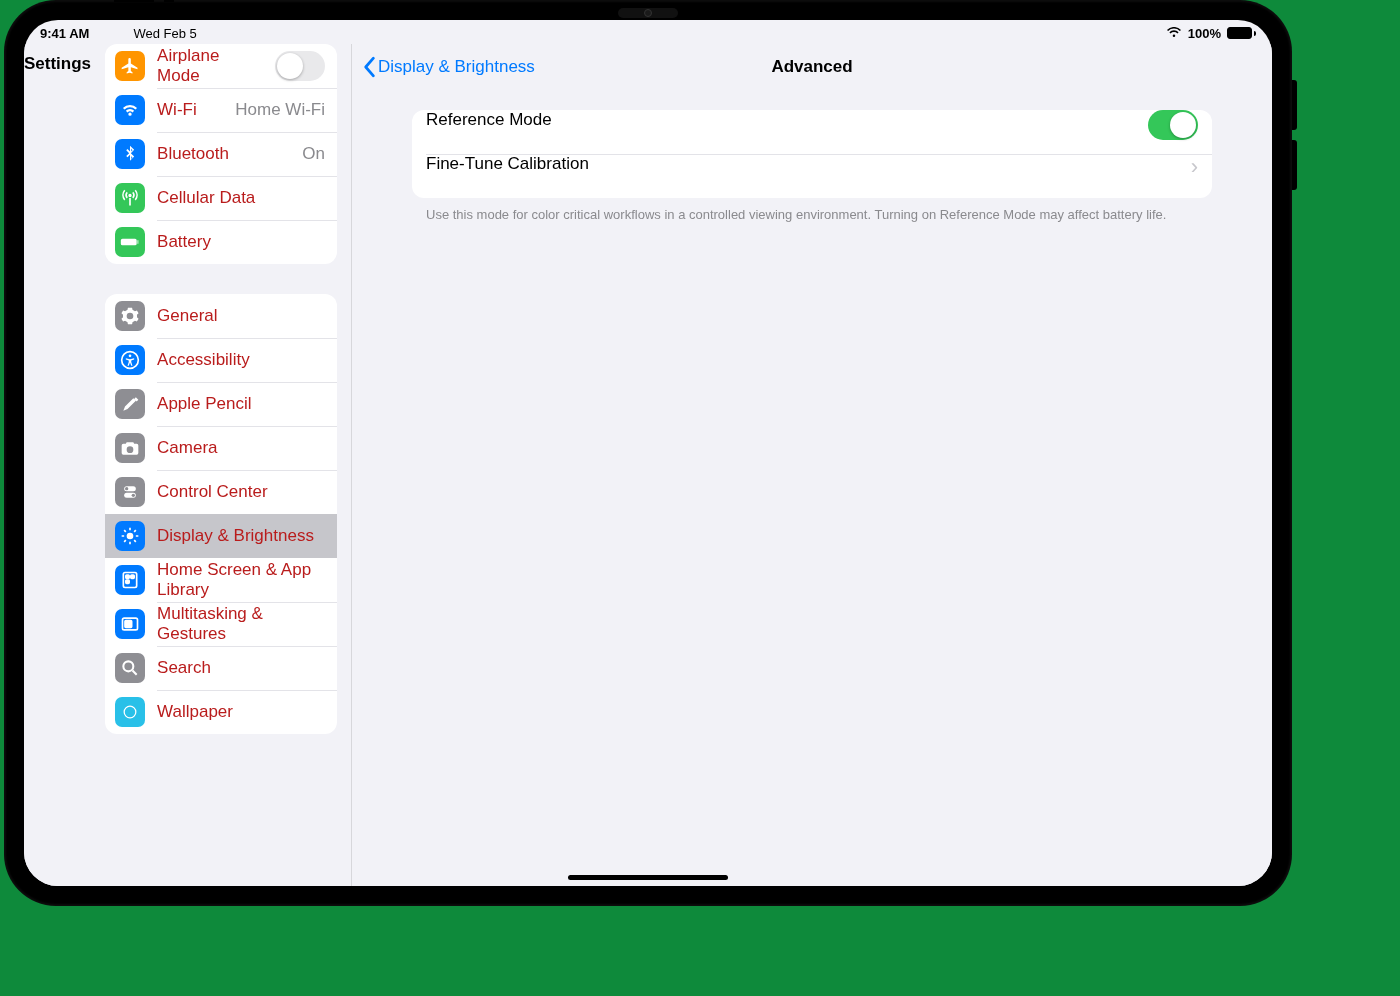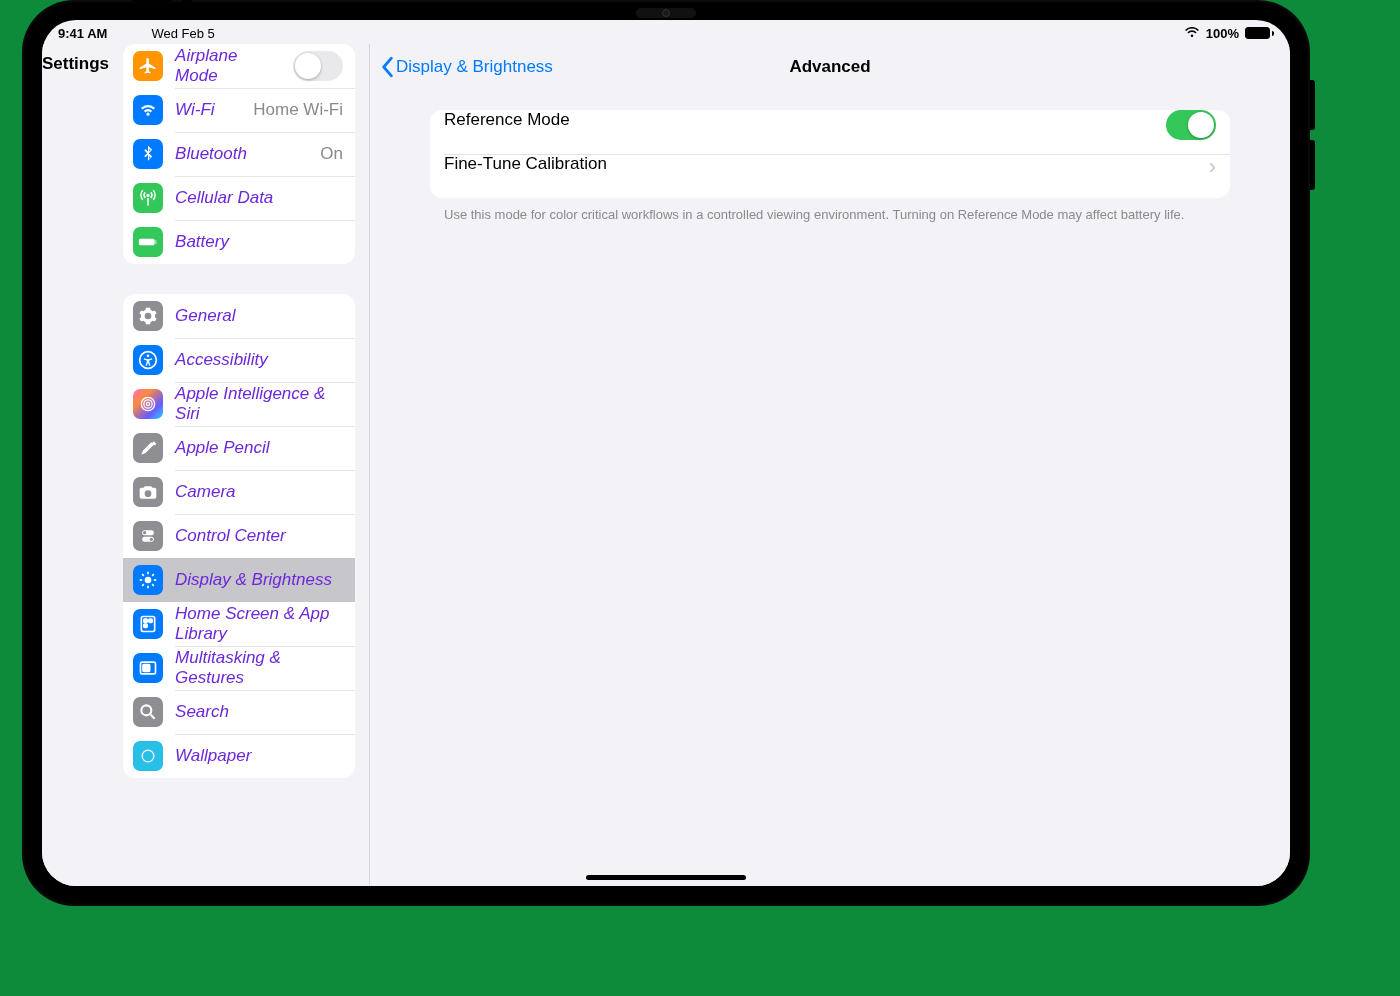--- a/index.html
+++ b/index.html
@@ -1,21 +1,21 @@
 <!DOCTYPE html>
 <html><head>
 <meta charset="utf-8">
 <style>
   * { box-sizing: border-box; margin: 0; padding: 0; }
   html, body { width: 1400px; height: 996px; background: #0e8a3b; font-family: -apple-system, "SF Pro Text", "Helvetica Neue", Arial, sans-serif; -webkit-font-smoothing: antialiased; }
   
   
   .device {
     position: absolute;
-    left: 22px; top: 0;
+    left: 4px; top: 0;
     width: 1288px; height: 906px;
     background: #000;
     border-radius: 52px;
     padding: 20px;
     box-shadow: inset 0 0 2px 2px rgba(255,255,255,0.05);
   }
   .feet-left { position:absolute; left:110px; top:-6px; width:40px; height:8px; background:#000; border-radius:3px 3px 0 0;}
   .feet-left2 { position:absolute; left:160px; top:-6px; width:10px; height:8px; background:#000; border-radius:3px 3px 0 0;}
   .camera { position:absolute; top:8px; left:50%; transform:translateX(-50%); width:60px; height:10px; border-radius:6px; background:#111;}
   .camera::after{content:""; position:absolute; left:50%; top:50%; width:6px; height:6px; background:#1a1a1a; border:1px solid #333; border-radius:50%; transform:translate(-50%,-50%);}
@@ -102,21 +102,21 @@
   .row.selected + .row::before,
   .row.selected::before { background: transparent; }
   .icon {
     width: 30px; height: 30px;
     border-radius: 7px;
     display:flex; align-items:center; justify-content:center;
     flex-shrink: 0;
     color:#fff;
   }
   .icon svg { width: 20px; height: 20px; }
-  .row-label { flex:1; font-size: 17px; color:#6d28d9;font-style:italic; }
+  .row-label { flex:1; font-size: 17px; color:#b91c1c; }
   .row-value { font-size: 17px; color:#8a8a8e; }
   .small-switch {
     width: 50px; height: 30px; border-radius: 15px;
     background:#e9e9eb; position:relative;
   }
   .small-switch .knob {
     position:absolute; left:2px; top:2px;
     width:26px; height:26px; border-radius:50%;
     background:#fff; box-shadow:0 1px 3px rgba(0,0,0,0.3);
   }
@@ -285,30 +285,20 @@
               <div class="icon ic-blue">
                 <svg viewBox="0 0 24 24" fill="#fff">
                     <circle cx="12" cy="12" r="10" fill="none" stroke="#fff" stroke-width="2"></circle>
                     <circle cx="12" cy="7" r="1.6"></circle>
                     <path d="M7 10l5 1 5-1v1.5l-3.5 1v2L15 19h-1.5l-1.5-4-1.5 4H9l1.5-4.5v-2L7 11.5z"></path>
                   </svg>
               </div>
               <span class="row-label">Accessibility</span>
             </div>
             <div class="row">
-              <div class="icon ic-gradient">
-                <svg viewBox="0 0 24 24" fill="none" stroke="#fff" stroke-width="1.5">
-                    <circle cx="12" cy="12" r="8"></circle>
-                    <circle cx="12" cy="12" r="5"></circle>
-                    <circle cx="12" cy="12" r="2"></circle>
-                  </svg>
-              </div>
-              <span class="row-label">Apple Intelligence &amp; Siri</span>
-            </div>
-            <div class="row">
               <div class="icon ic-gray">
                 <svg viewBox="0 0 24 24" fill="#fff">
                     <path d="M4 20l2-5L16 5l3 3L9 18l-5 2zm13-14l2-2 3 3-2 2z"></path>
                   </svg>
               </div>
               <span class="row-label">Apple Pencil</span>
             </div>
             <div class="row">
               <div class="icon ic-gray">
                 <svg viewBox="0 0 24 24" fill="#fff">

